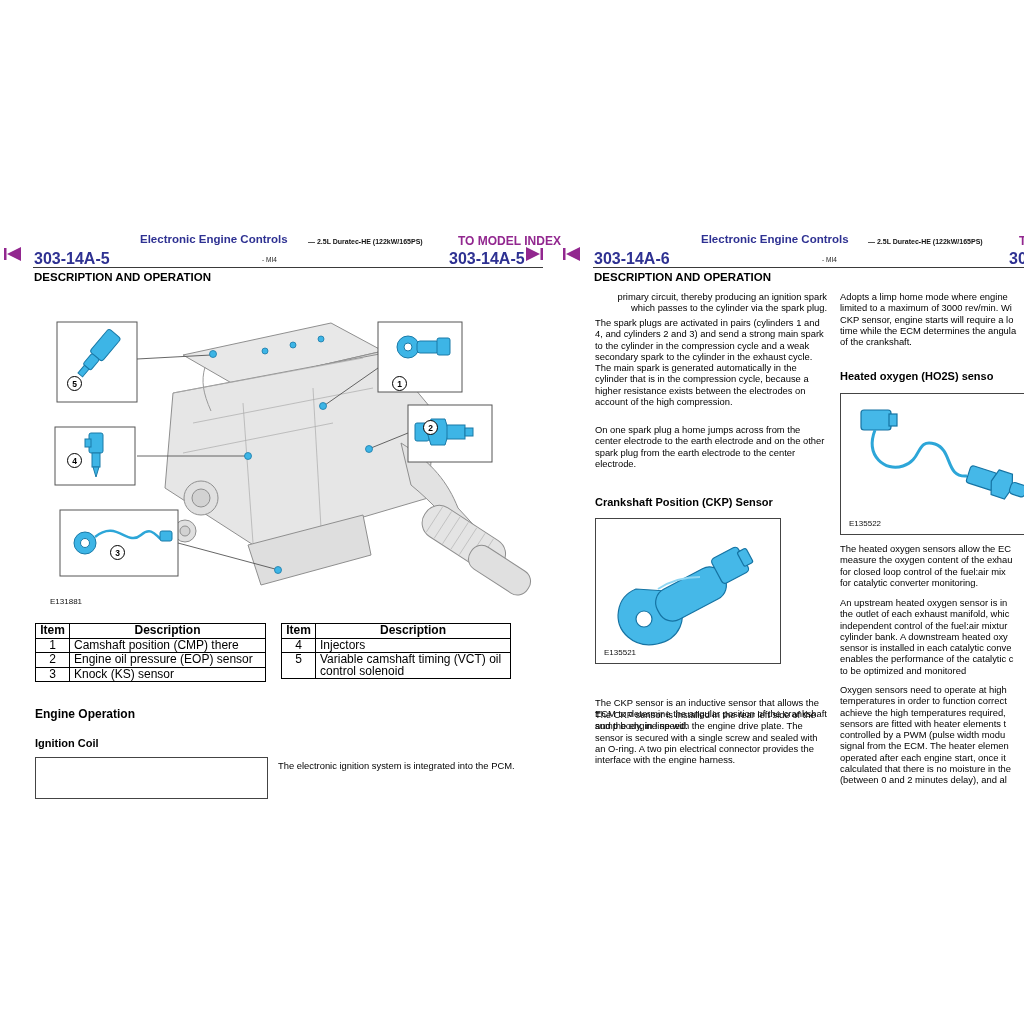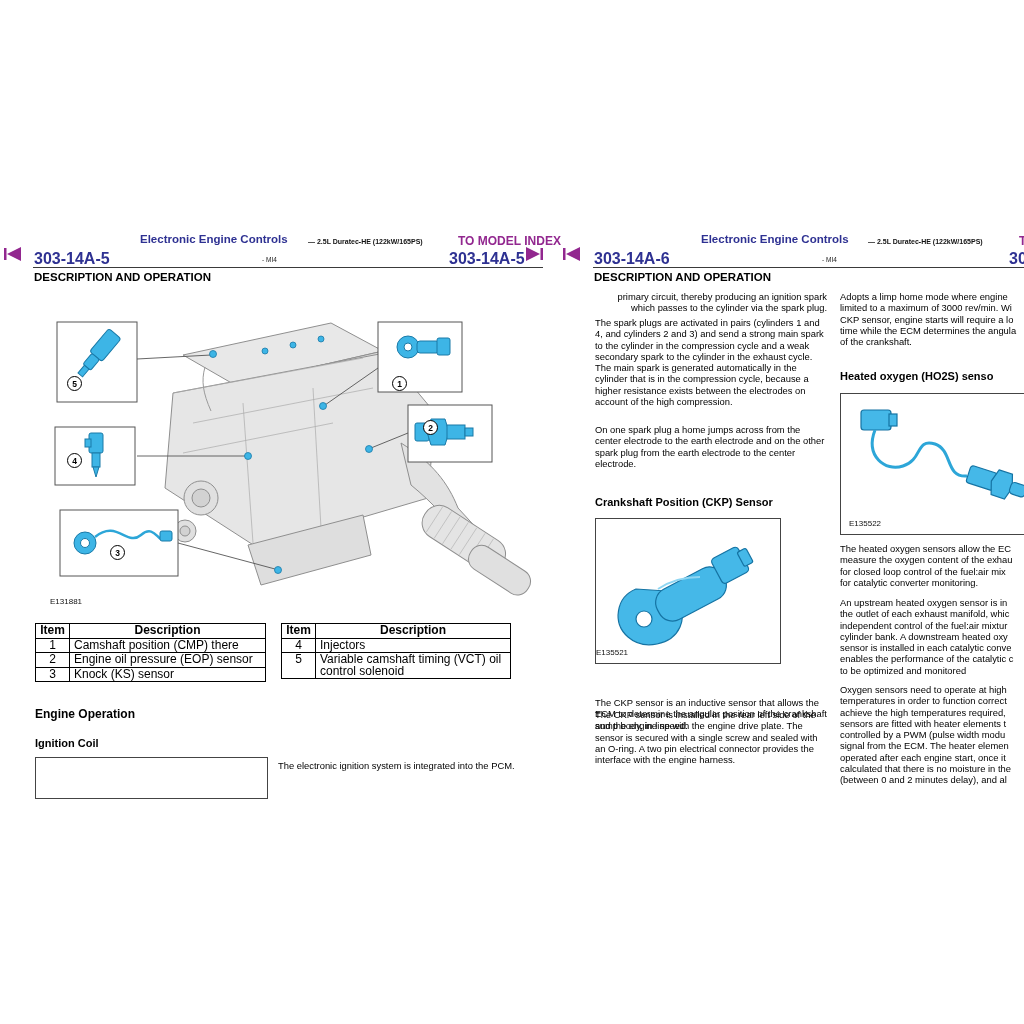--- a/index.html
+++ b/index.html
@@ -229,21 +229,21 @@
       <path d="M40,70 C20,78 16,104 32,118 C48,132 76,126 84,108 C90,94 84,80 70,72 Z"></path>
       <circle cx="48" cy="100" r="8" fill="#fff"></circle>
       <g transform="rotate(-28 95 75)">
         <rect x="58" y="58" width="74" height="34" rx="15"></rect>
         <rect x="128" y="54" width="30" height="28" rx="4"></rect>
         <rect x="155" y="60" width="10" height="16" rx="2"></rect>
       </g>
       <path d="M62,70 C74,62 90,58 104,58" fill="none" stroke="#8fd6f2" stroke-width="2"></path>
     </g>
   </svg>
-  <div class="fig-label" style="left:0;bottom:6px;margin-top:13px;">E135521</div>
+  <div class="fig-label" style="left:8px;bottom:6px;margin-top:13px;">E135521</div>
 </div>
 
 <p class="abs body-text para" style="left:595px;top:697px;width:232px;">The CKP sensor is an inductive sensor that allows the ECM to determine the angular position of the crankshaft and the engine speed.</p>
 <p class="abs body-text para" style="left:595px;top:709px;width:232px;">The CKP sensor is installed in the rear left side of the sump body, in line with the engine drive plate. The sensor is secured with a single screw and sealed with an O-ring. A two pin electrical connector provides the interface with the engine harness.</p>
 
 <div class="abs body-text" style="left:840px;top:291px;width:200px;">
     <div class="line">Adopts a limp home mode where engine</div>
     <div class="line">limited to a maximum of 3000 rev/min. Wi</div>
     <div class="line">CKP sensor, engine starts will require a lo</div>
     <div class="line">time while the ECM determines the angula</div>

